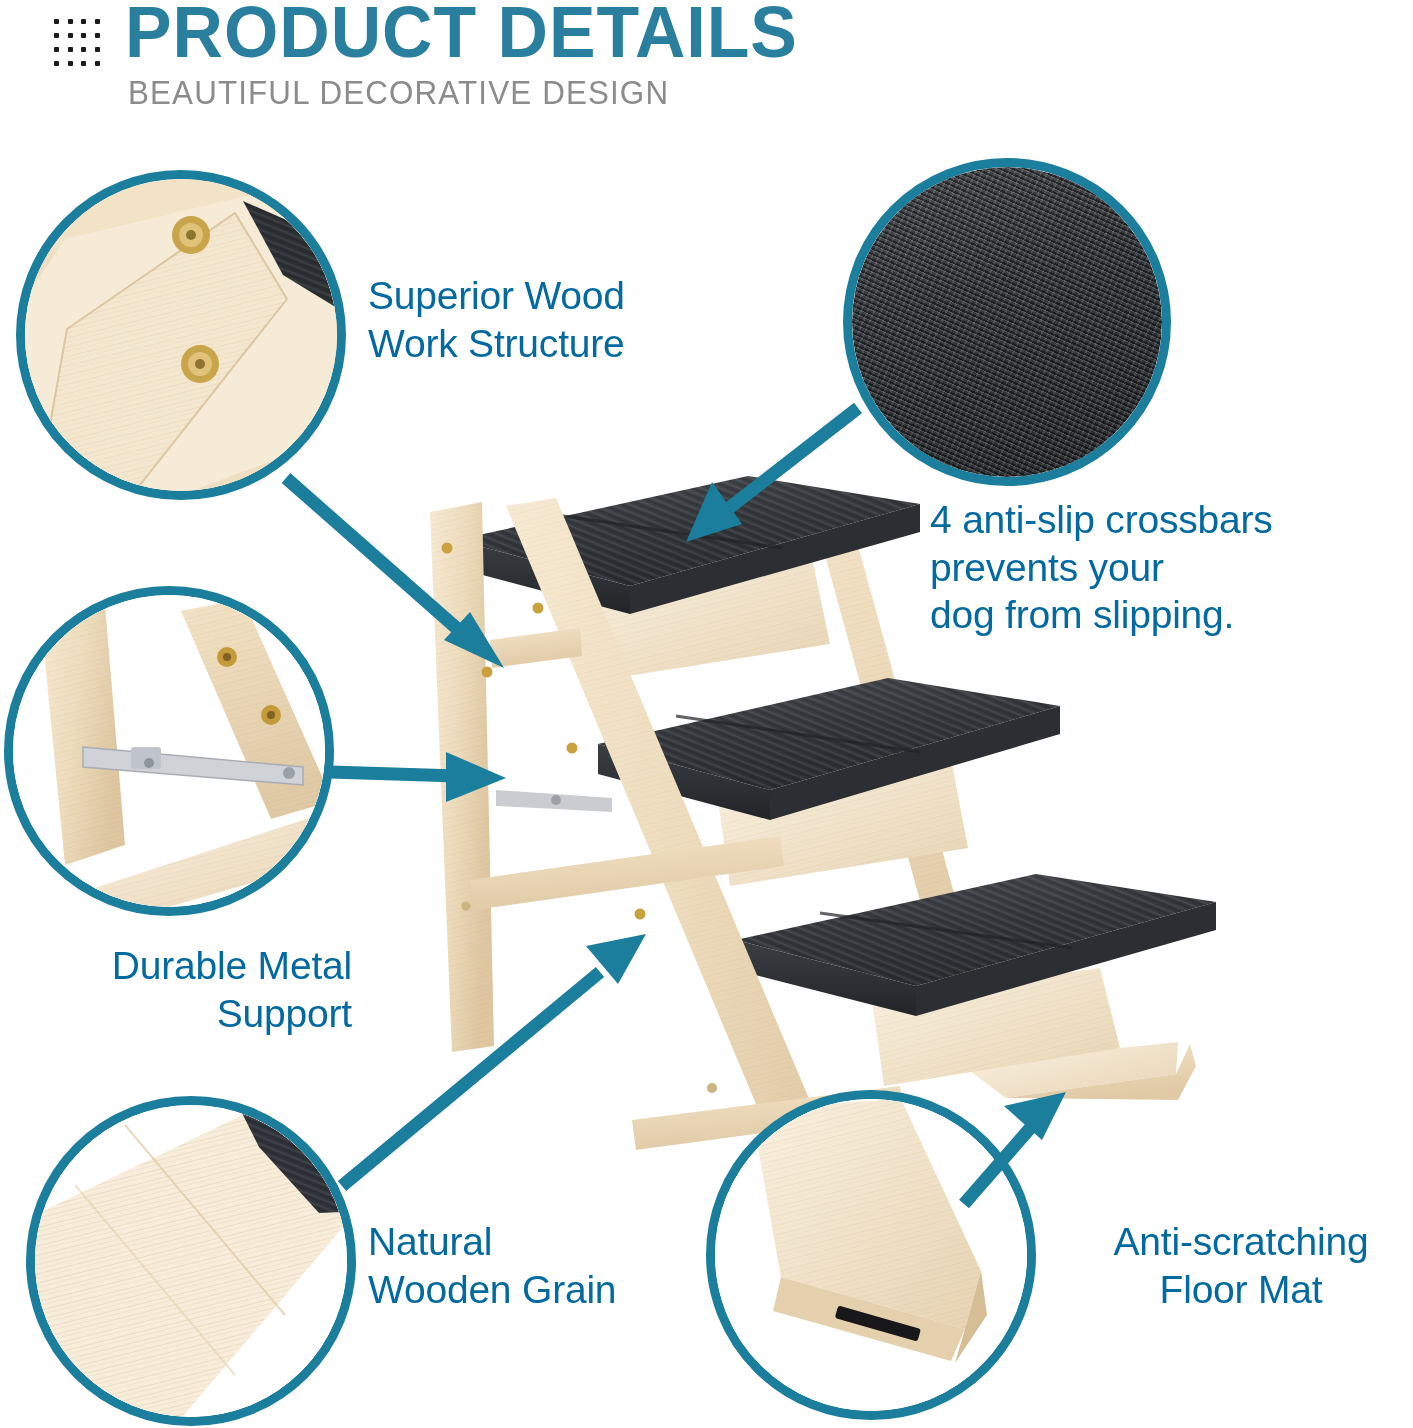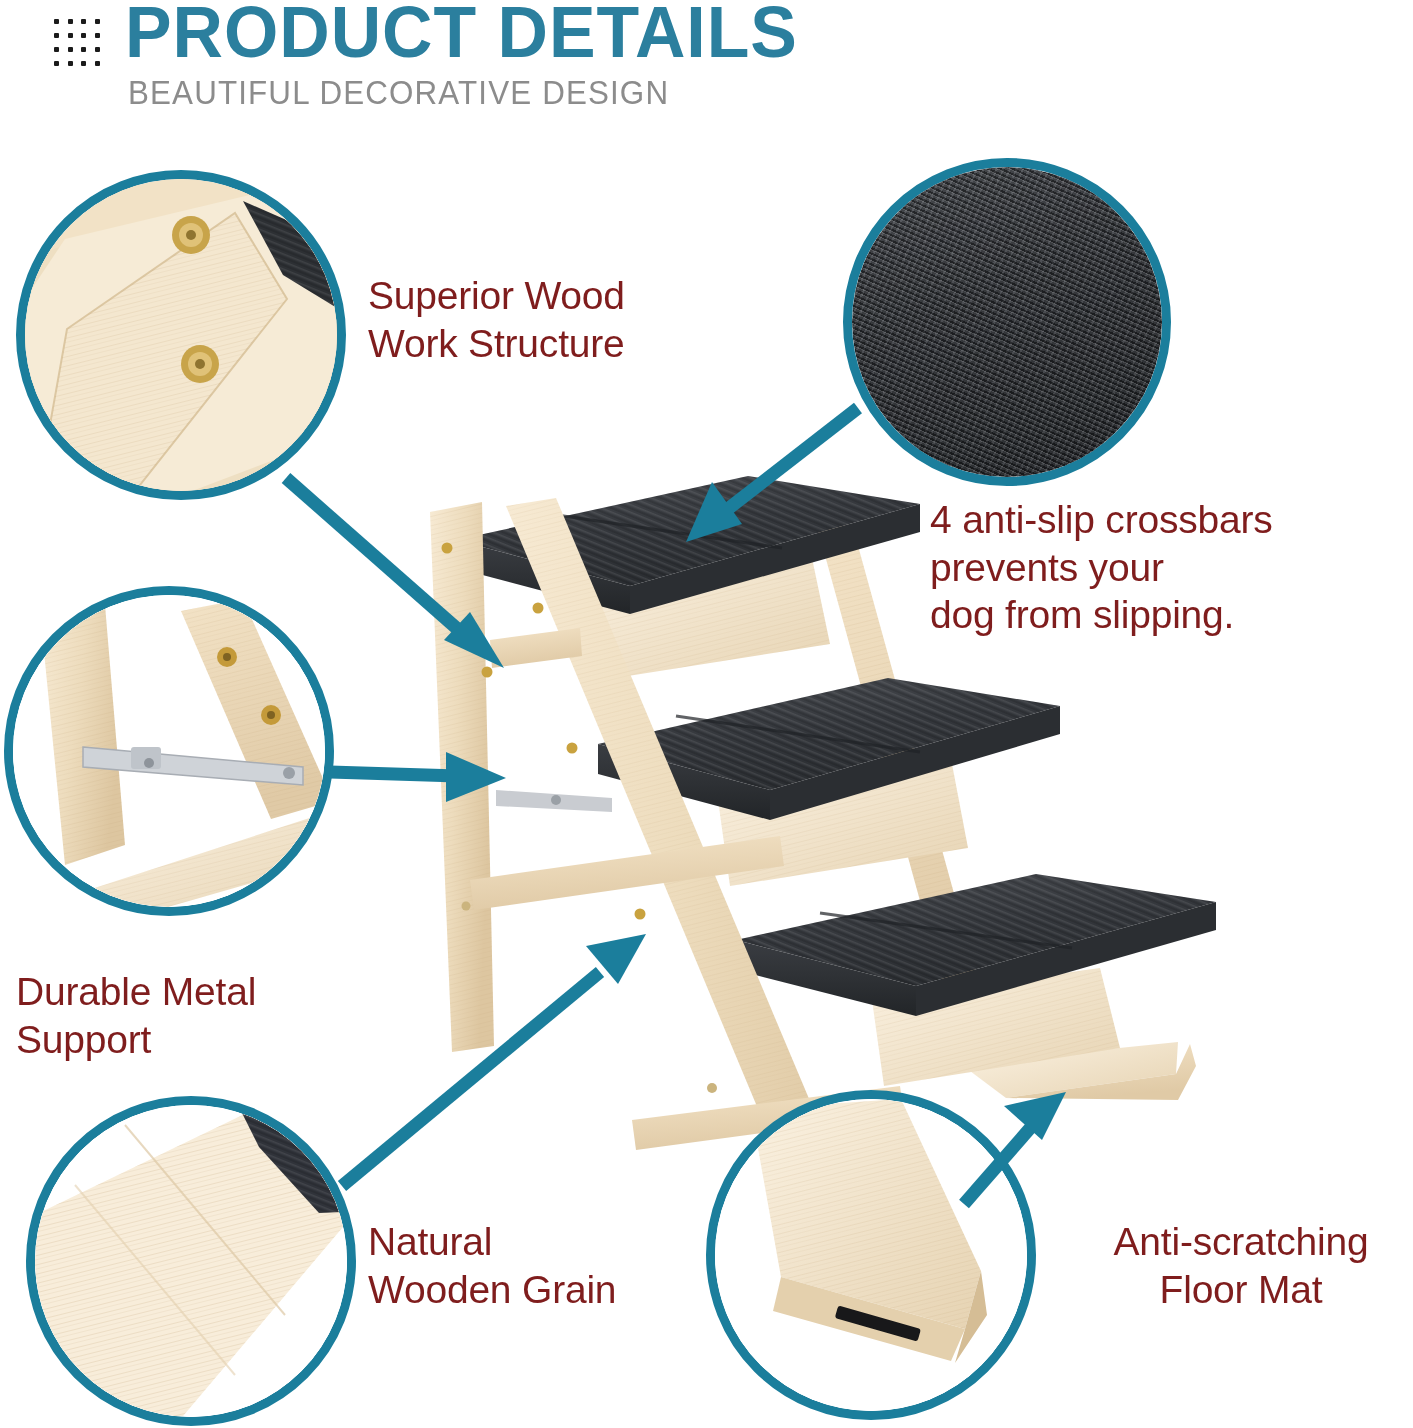--- a/index.html
+++ b/index.html
@@ -23,21 +23,21 @@
     font-stretch:condensed; transform:scaleX(0.97); transform-origin:left top;
   }
   #subtitle {
     position:absolute; left:100px; top:74px;
     font-size:33px; font-weight:400; letter-spacing:1.2px;
     color:#8c8c8c; white-space:nowrap; transform:scaleX(0.95); transform-origin:left top;
   }
 
   
   .label {
-    position:absolute; color:#7f1d1d; font-size:39px; line-height:1.22;
+    position:absolute; color:#0369a1; font-size:39px; line-height:1.22;
     font-weight:400; letter-spacing:-0.2px; white-space:pre-line;
   }
 
   
   .circle {
     position:absolute; border-radius:50%;
     border:9px solid #1b7e9c; overflow:hidden; background:#ffffff;
   }
   .circle .inner { position:absolute; inset:0; border-radius:50%; overflow:hidden; }
 
@@ -249,21 +249,21 @@
       <polygon points="60,300 312,218 330,262 92,330" fill="url(#wdC)"></polygon>
       <polygon points="60,300 312,218 330,262 92,330" fill="url(#grain)" opacity="0.45"></polygon>
 
       <polygon points="70,152 290,172 290,190 70,172" fill="#cfd3d8" stroke="#a8adb4" stroke-width="1.5"></polygon>
       <rect x="118" y="152" width="30" height="22" rx="3" fill="#bfc4ca"></rect>
       <circle cx="136" cy="168" r="5" fill="#8e949b"></circle>
       <circle cx="276" cy="178" r="6" fill="#9aa0a7"></circle>
     </svg>
   </div>
 </div>
-<div class="label" style="left:16px; top:942px; width:346px; text-align:left;margin-top:26px;">Durable Metal
+<div class="label" style="left:6px; top:942px; width:346px; text-align:right;">Durable Metal
 Support</div>
 
 <div class="circle" style="left:26px; top:1096px; width:330px; height:330px;">
   <div class="inner" style="background:#ffffff;">
     <svg width="330" height="330" viewBox="0 0 330 330">
       <rect width="330" height="330" fill="#ffffff"></rect>
       <polygon points="0,110 228,0 330,96 132,330 0,330" fill="#f8edda"></polygon>
       <polygon points="0,110 228,0 330,96 132,330 0,330" fill="url(#grain)" opacity="0.75"></polygon>
       <polygon points="206,6 268,36 330,106 284,108 224,42" fill="#30333a"></polygon>
       <polygon points="206,6 268,36 330,106 284,108 224,42" fill="url(#weave)" opacity="0.8"></polygon>

